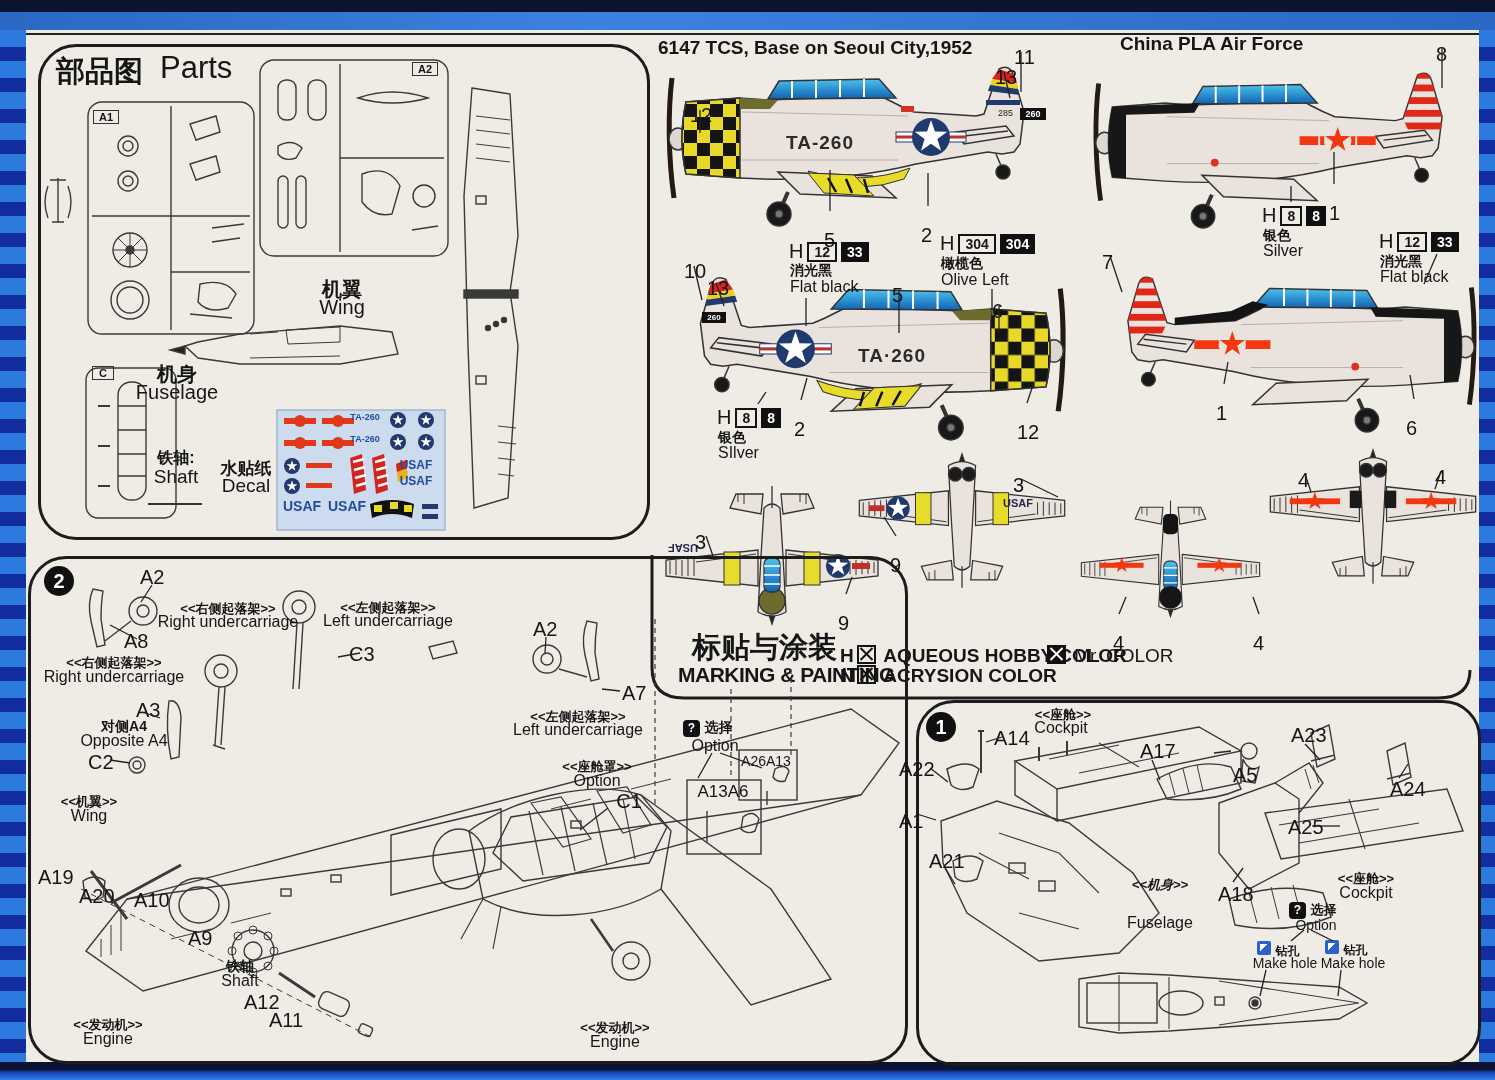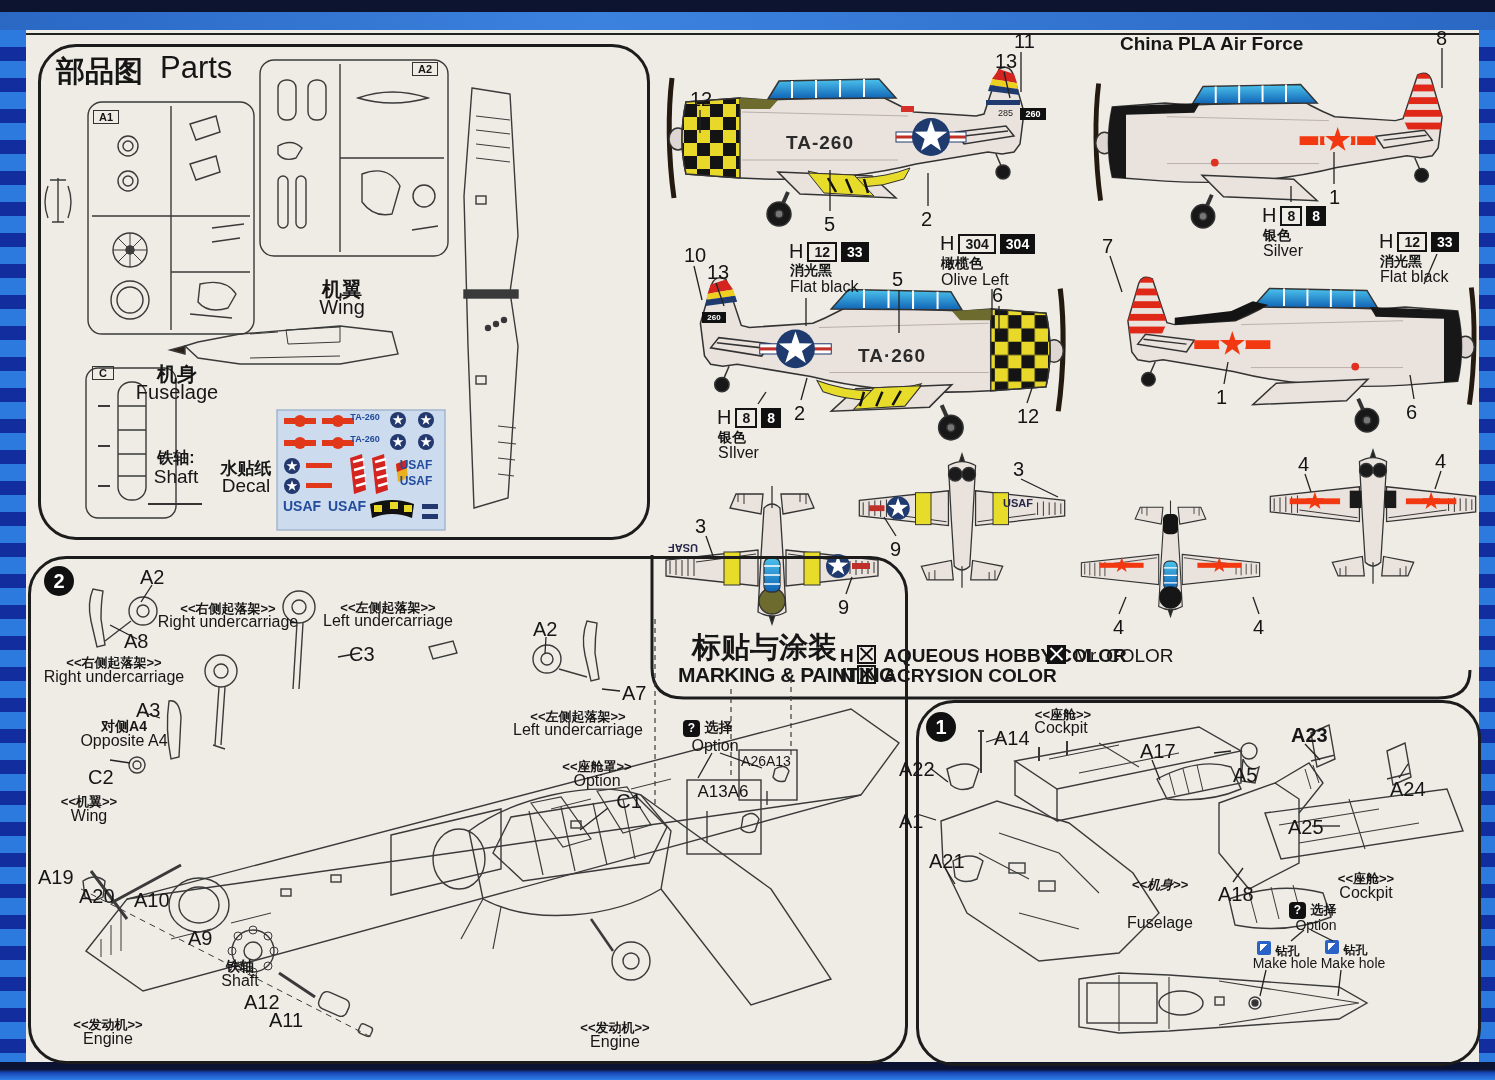--- a/index.html
+++ b/index.html
@@ -1,21 +1,21 @@
 <!DOCTYPE html>
 <html><head>
 <meta charset="utf-8">
 <style>
   html,body{margin:0;padding:0;background:#0c1535;}
   #page{position:relative;width:1495px;height:1080px;overflow:hidden;
         font-family:"Liberation Sans",sans-serif;color:#161616;background:#0c1535;}
   .abs{position:absolute;}
   #paper{position:absolute;left:26px;top:30px;right:16px;bottom:18px;background:#efece6;}
   .panel{position:absolute;border:3px solid #1c1c1c;border-radius:38px;}
-  .co{position:absolute;font-size:20px;color:#141414;white-space:nowrap;}
+  .co{position:absolute;font-size:20px;color:#141414;white-space:nowrap;margin-top:16px;}
   .zh{font-weight:bold;}
   .lbl{position:absolute;white-space:nowrap;}
   .ctr{transform:translateX(-50%);text-align:center;}
   .t11{font-size:11px;} .t13{font-size:13px;} .t14{font-size:14px;} .t16{font-size:16px;}
   .t17{font-size:17px;} .t19{font-size:19px;} .t20{font-size:20px;}
   .bold{font-weight:bold;}
   .chip{position:absolute;display:flex;align-items:center;gap:4px;}
   .chip .ch{font-size:20px;}
   .chip .cw{border:2px solid #141414;padding:0 5px;font-weight:bold;font-size:14px;line-height:16px;background:#efece6;}
   .chip .cb{background:#101010;color:#fff;padding:2px 6px;font-weight:bold;font-size:14px;line-height:16px;}
@@ -223,20 +223,21 @@
 <div class="lbl zh t17 ctr" style="left:246px;top:457px;">水贴纸</div>
 <div class="lbl t19 ctr" style="left:246px;top:475px;">Decal</div>
 
 <div class="lbl bold ctr" style="left:365px;top:412px;font-size:9px;color:#234c9c;">TA-260</div>
 <div class="lbl bold ctr" style="left:365px;top:434px;font-size:9px;color:#234c9c;">TA-260</div>
 <div class="lbl bold ctr" style="left:416px;top:458px;font-size:12px;color:#234c9c;">USAF</div>
 <div class="lbl bold ctr" style="left:416px;top:474px;font-size:12px;color:#234c9c;">USAF</div>
 <div class="lbl bold ctr" style="left:302px;top:498px;font-size:14px;color:#234c9c;">USAF</div>
 <div class="lbl bold ctr" style="left:347px;top:498px;font-size:14px;color:#234c9c;">USAF</div>
 
+<div class="lbl bold" style="left:658px;top:37px;font-size:19px;">6147 TCS, Base on Seoul City,1952</div>
 <div class="lbl bold" style="left:1120px;top:33px;font-size:19px;">China PLA Air Force</div>
 
 <svg width="840" height="160" viewBox="0 0 840 160" style="left:648px;top:545px;">
   <path d="M4,10 L4,123 Q4,153 36,153 L790,153 Q822,153 822,125" stroke="#1c1c1c" stroke-width="3" fill="none"></path>
 </svg>
 
 <svg width="410" height="180" viewBox="0 0 410 180" style="left:658px;top:52px;">
   <use href="#airframe"></use>
   <path d="M28,50 Q20,87 28,122 L82,126 L82,46 Z" fill="url(#chk)" stroke="#333" stroke-width="1.5"></path>
   <path d="M82,46 L120,48 L112,57 L82,57 Z" fill="#6d6c2e"></path>
@@ -527,21 +528,21 @@
 <div class="lbl zh t13 ctr" style="left:114px;top:654px;">&lt;&lt;右侧起落架&gt;&gt;</div>
 <div class="lbl t16 ctr" style="left:114px;top:668px;">Right undercarriage</div>
 <div class="lbl zh t13 ctr" style="left:228px;top:600px;">&lt;&lt;右侧起落架&gt;&gt;</div>
 <div class="lbl t16 ctr" style="left:228px;top:613px;">Right undercarriage</div>
 <div class="lbl zh t13 ctr" style="left:388px;top:599px;">&lt;&lt;左侧起落架&gt;&gt;</div>
 <div class="lbl t16 ctr" style="left:388px;top:612px;">Left undercarriage</div>
 <div class="lbl t20" style="left:349px;top:643px;">C3</div>
 <div class="lbl t20" style="left:136px;top:699px;">A3</div>
 <div class="lbl zh t14 ctr" style="left:124px;top:718px;">对侧A4</div>
 <div class="lbl t16 ctr" style="left:124px;top:732px;">Opposite A4</div>
-<div class="lbl t20" style="left:88px;top:751px;margin-top:15px;">C2</div>
+<div class="lbl t20" style="left:88px;top:751px;">C2</div>
 <div class="lbl zh t13 ctr" style="left:89px;top:793px;">&lt;&lt;机翼&gt;&gt;</div>
 <div class="lbl t16 ctr" style="left:89px;top:807px;">Wing</div>
 <div class="lbl t20" style="left:38px;top:866px;">A19</div>
 <div class="lbl t20" style="left:79px;top:885px;">A20</div>
 <div class="lbl t20" style="left:134px;top:889px;">A10</div>
 <div class="lbl t20" style="left:188px;top:927px;">A9</div>
 <div class="lbl zh t14 ctr" style="left:240px;top:958px;">铁轴</div>
 <div class="lbl t16 ctr" style="left:240px;top:972px;">Shaft</div>
 <div class="lbl t20" style="left:244px;top:991px;">A12</div>
 <div class="lbl t20" style="left:269px;top:1009px;">A11</div>
@@ -616,21 +617,21 @@
     <rect x="296" y="294" width="9" height="8"></rect>
   </g>
 </svg>
 
 <div class="lbl t20" style="left:994px;top:727px;">A14</div>
 <div class="lbl zh t13 ctr" style="left:1063px;top:706px;">&lt;&lt;座舱&gt;&gt;</div>
 <div class="lbl t16 ctr" style="left:1061px;top:719px;">Cockpit</div>
 <div class="lbl t20" style="left:899px;top:758px;">A22</div>
 <div class="lbl t20" style="left:1140px;top:740px;">A17</div>
 <div class="lbl t20" style="left:1233px;top:740px;margin-top:24px;">A5</div>
-<div class="lbl t20" style="left:1291px;top:724px;font-weight:bold;">A23</div>
+<div class="lbl t20" style="left:1291px;top:724px;">A23</div>
 <div class="lbl t20" style="left:1390px;top:778px;text-align:right;">A24</div>
 <div class="lbl t20" style="left:1288px;top:816px;">A25</div>
 <div class="lbl t20" style="left:899px;top:810px;">A1</div>
 <div class="lbl t20" style="left:929px;top:850px;">A21</div>
 <div class="lbl t20" style="left:1218px;top:883px;">A18</div>
 <div class="lbl zh t13 ctr" style="left:1366px;top:870px;">&lt;&lt;座舱&gt;&gt;</div>
 <div class="lbl t16 ctr" style="left:1366px;top:884px;">Cockpit</div>
 <div class="lbl zh t13 ctr" style="left:1160px;top:876px;font-style:italic;">&lt;&lt;机身&gt;&gt;</div>
 <div class="lbl t16 ctr" style="left:1160px;top:914px;">Fuselage</div>
 <div class="lbl" style="left:1289px;top:900px;">

